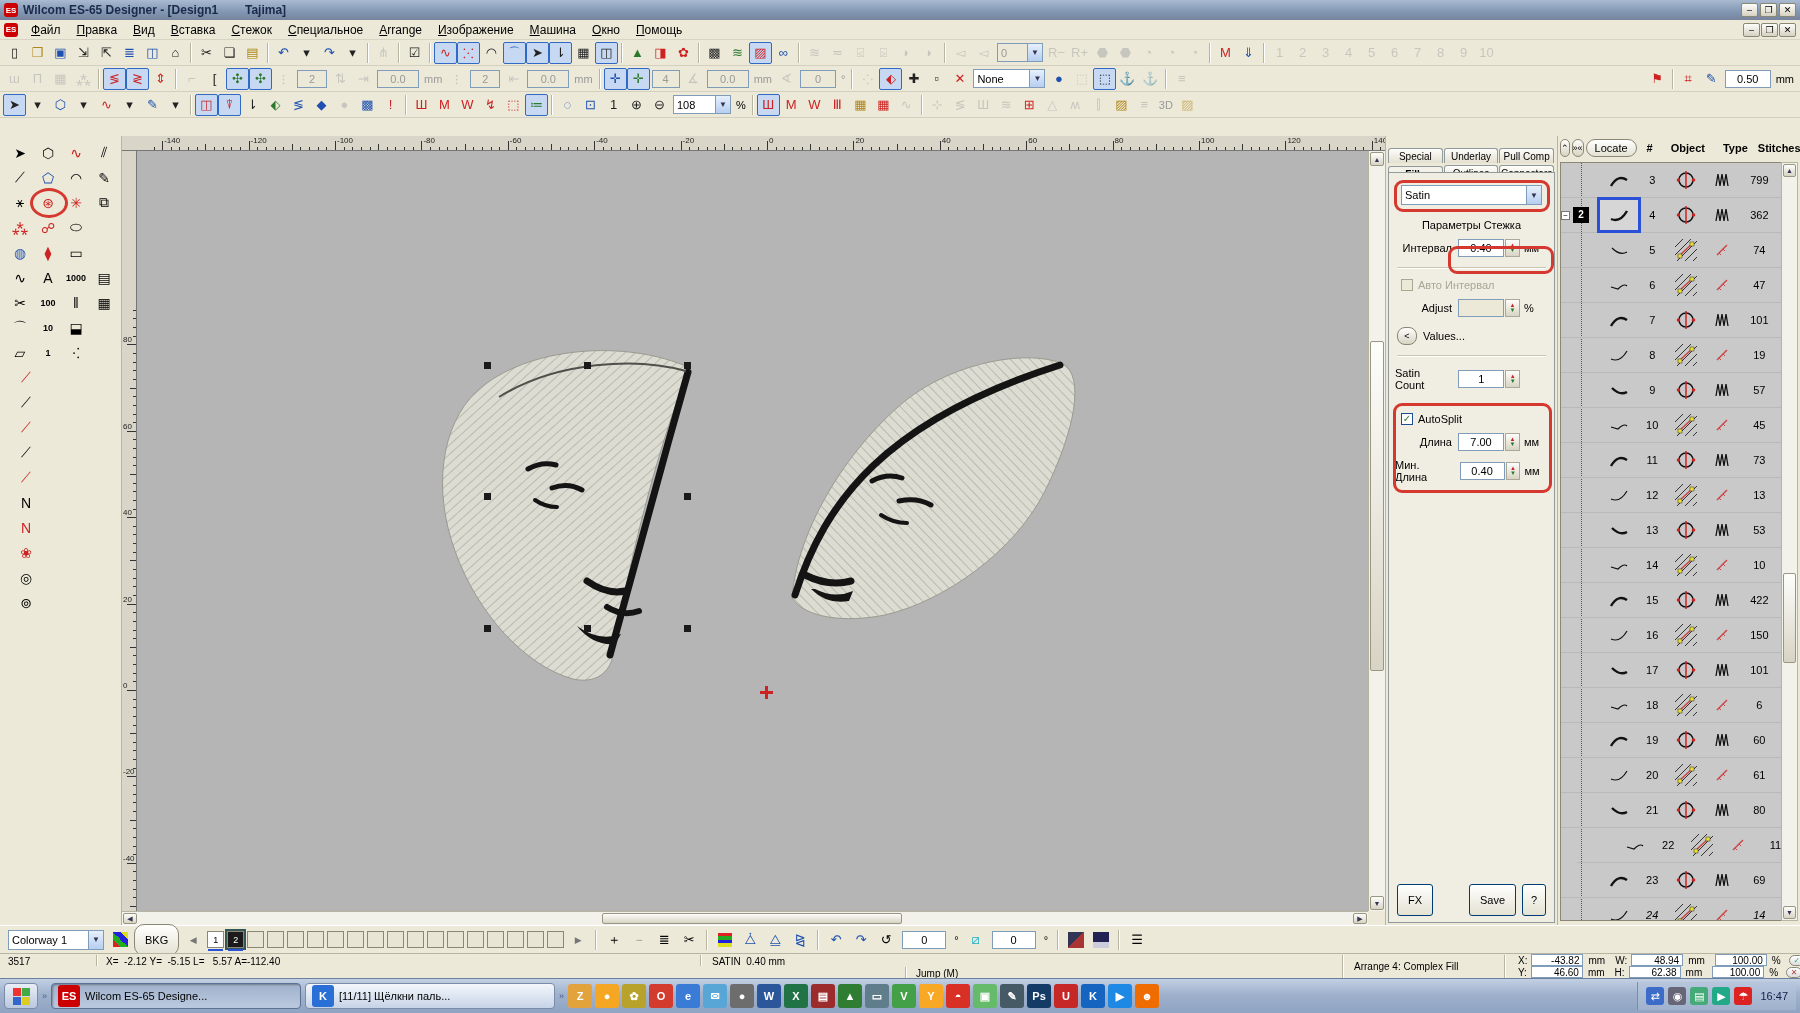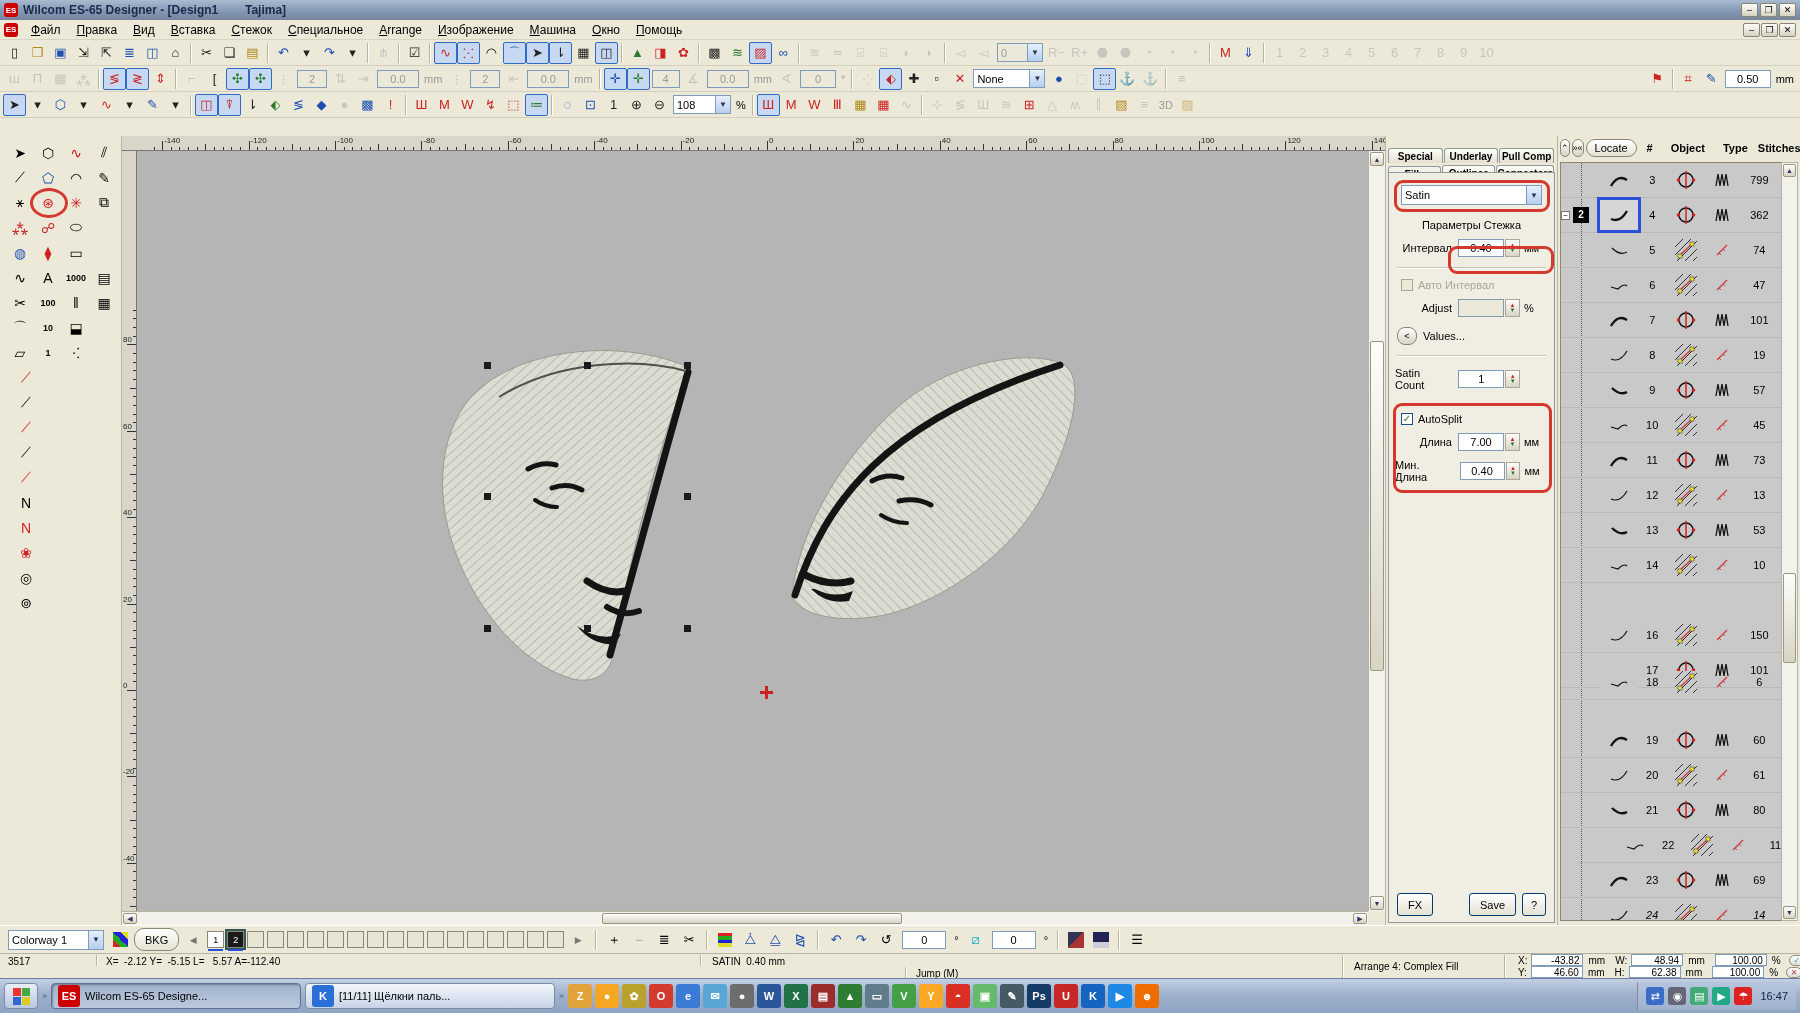--- a/index.html
+++ b/index.html
@@ -74,40 +74,40 @@
   .handle { position:absolute; width:7px; height:7px; background:#1a1a1a; }
   #red-cross { position:absolute; left:623px; top:535px; width:13px; height:13px; }
   #red-cross:before, #red-cross:after { content:""; position:absolute; background:#c22; }
   #red-cross:before { left:5px; top:0; width:3px; height:13px; }
   #red-cross:after { left:0; top:5px; width:13px; height:3px; }
 
   
   #props { position:absolute; left:1385px; top:0; width:172px; height:789px; background:#ece9d8; border-left:1px solid #b8b4a2; }
   .tabs { display:flex; padding:2px 2px 0 2px; }
   .tab { flex:1; text-align:center; font-size:10px; padding:2px 0 1px; border:1px solid #919b9c; border-bottom:none;
-    border-radius:3px 3px 0 0; background:linear-gradient(#fdfdfb,#e3e0cf); margin-right:1px;font-weight:bold; }
+    border-radius:3px 3px 0 0; background:linear-gradient(#fdfdfb,#e3e0cf); margin-right:1px; }
   .tab.active { background:#f4f2e8; border-bottom:1px solid #f4f2e8; position:relative; top:1px; font-weight:bold; }
   #props-body { position:absolute; left:2px; top:36px; right:2px; bottom:2px; border:1px solid #919b9c; background:#f0eee2; }
   .prop-row { display:flex; align-items:center; justify-content:flex-end; padding:4px 10px 4px 6px; }
   .prop-label { font-size:11px; margin-right:6px; }
   .prop-label.grey { color:#a9a694; }
   .field { width:46px; height:18px; background:#fff; border:1px solid #7f9db9; font-size:11px;
     display:flex; align-items:center; justify-content:center; }
   .field.grey { background:#ece9d8; }
   .spin { width:15px; height:18px; border:1px solid #aca899; background:linear-gradient(#fdfdfb,#d8d4c4);
     display:flex; flex-direction:column; align-items:center; justify-content:center; line-height:5px; margin-left:1px; }
   .spin span { font-size:6px; }
   .spin .up{color:#c22;} .spin .dn{color:#2b7a2b;}
   .unit { font-size:11px; margin-left:4px; width:20px; }
   .hr { border-top:1px solid #c9c5b2; border-bottom:1px solid #fff; margin:6px 8px; }
   .cb { width:12px; height:12px; border:1px solid #1d4f91; background:#fff; font-size:10px; line-height:10px;
     text-align:center; margin-right:5px; color:#2b7a2b; }
   .cb.grey { border-color:#a9a694; background:#ece9d8; }
   .annot { position:absolute; border:3px solid #d4382e; border-radius:9px; pointer-events:none; }
-  .xp-btn { height:23px; border:1px solid #003c74; border-radius:3px; background:linear-gradient(#fff,#e4e2d2);
+  .xp-btn { height:32px; border:1px solid #003c74; border-radius:3px; background:linear-gradient(#fff,#e4e2d2);
     font-size:11px; padding:0 10px; display:flex; align-items:center; justify-content:center; }
   .round-btn { width:20px; height:18px; border:1px solid #8a8775; border-radius:8px;
     background:linear-gradient(#fdfdfb,#d8d4c4); font-size:9px; display:flex; align-items:center; justify-content:center; }
 
   
   #objpanel { position:absolute; left:1557px; top:0; width:243px; height:789px; background:#ece9d8; border-left:1px solid #b8b4a2; }
   #obj-header { height:24px; display:flex; align-items:center; padding:0 2px; gap:2px; }
   #obj-header .col-lab { font-size:11px; font-weight:bold; }
   #obj-list { position:absolute; left:2px; top:26px; width:222px; bottom:4px; background:#c9c9c9; border:1px solid #8a8775; overflow:hidden; }
   #obj-scroll { position:absolute; right:2px; top:26px; width:17px; bottom:4px; background:#f2f1ea; border:1px solid #b8b4a2; }
@@ -1179,20 +1179,43 @@
             </div>
             <div class="obj-type">
               <svg width="16" height="16">
                 <line x1="3" y1="13" x2="13" y2="3" stroke="#c44" stroke-width="1.5"></line>
                 <line x1="5" y1="11" x2="7" y2="13" stroke="#c44" stroke-width="1"></line>
                 <line x1="9" y1="7" x2="11" y2="9" stroke="#c44" stroke-width="1"></line>
               </svg>
             </div>
             <div class="obj-st">10</div>
           </div>
+          <div class="obj-row" style="top: 420px;">
+            <div class="obj-tree"></div>
+            <div class="obj-thumb">
+              <svg width="22" height="16">
+                <path d="M3 14 Q10 2 19 8" fill="none" stroke="#111" stroke-width="2.4"></path>
+              </svg>
+            </div>
+            <div class="obj-num">15</div>
+            <div class="obj-icon">
+              <svg width="20" height="20">
+                <circle cx="10" cy="10" r="7" fill="none" stroke="#111" stroke-width="1.5"></circle>
+                <line x1="10" y1="1" x2="10" y2="19" stroke="#c22" stroke-width="1.5"></line>
+                <circle cx="2.5" cy="10" r="1.8" fill="#c22"></circle>
+                <circle cx="17.5" cy="10" r="1.8" fill="#c22"></circle>
+              </svg>
+            </div>
+            <div class="obj-type">
+              <svg width="16" height="16">
+                <path d="M2 14 L4 2 L6 14 L8 2 L10 14 L12 2 L14 14" fill="none" stroke="#111" stroke-width="1.3"></path>
+              </svg>
+            </div>
+            <div class="obj-st">422</div>
+          </div>
           <div class="obj-row" style="top: 455px;">
             <div class="obj-tree"></div>
             <div class="obj-thumb">
               <svg width="22" height="16">
                 <path d="M3 12 Q12 16 19 4" fill="none" stroke="#111" stroke-width="1.2"></path>
               </svg>
             </div>
             <div class="obj-num">16</div>
             <div class="obj-icon">
               <svg width="22" height="22">
@@ -1234,21 +1257,21 @@
                 <circle cx="17.5" cy="10" r="1.8" fill="#c22"></circle>
               </svg>
             </div>
             <div class="obj-type">
               <svg width="16" height="16">
                 <path d="M2 14 L4 2 L6 14 L8 2 L10 14 L12 2 L14 14" fill="none" stroke="#111" stroke-width="1.3"></path>
               </svg>
             </div>
             <div class="obj-st">101</div>
           </div>
-          <div class="obj-row" style="top: 502px;">
+          <div class="obj-row" style="top: 525px;">
             <div class="obj-tree"></div>
             <div class="obj-thumb">
               <svg width="22" height="16">
                 <path d="M3 10 L10 12 Q16 6 19 9" fill="none" stroke="#111" stroke-width="1.2"></path>
               </svg>
             </div>
             <div class="obj-num">18</div>
             <div class="obj-icon">
               <svg width="22" height="22">
                 <rect width="22" height="22" fill="#c9c9c9"></rect>

